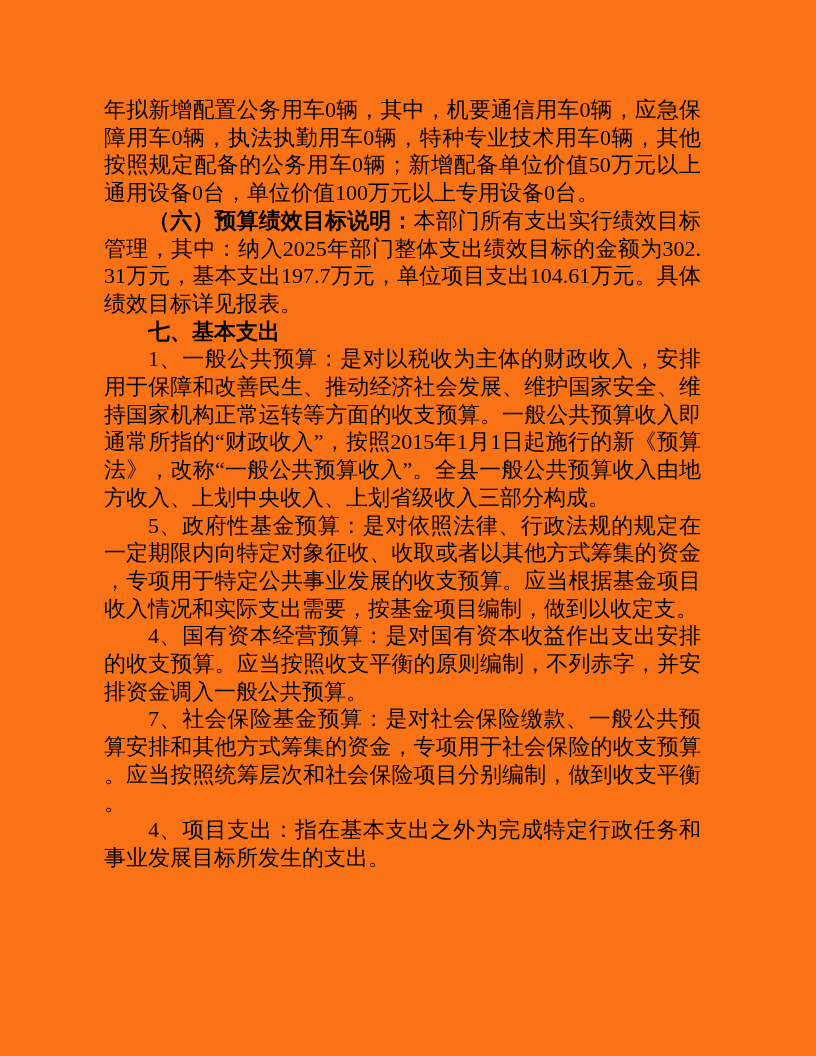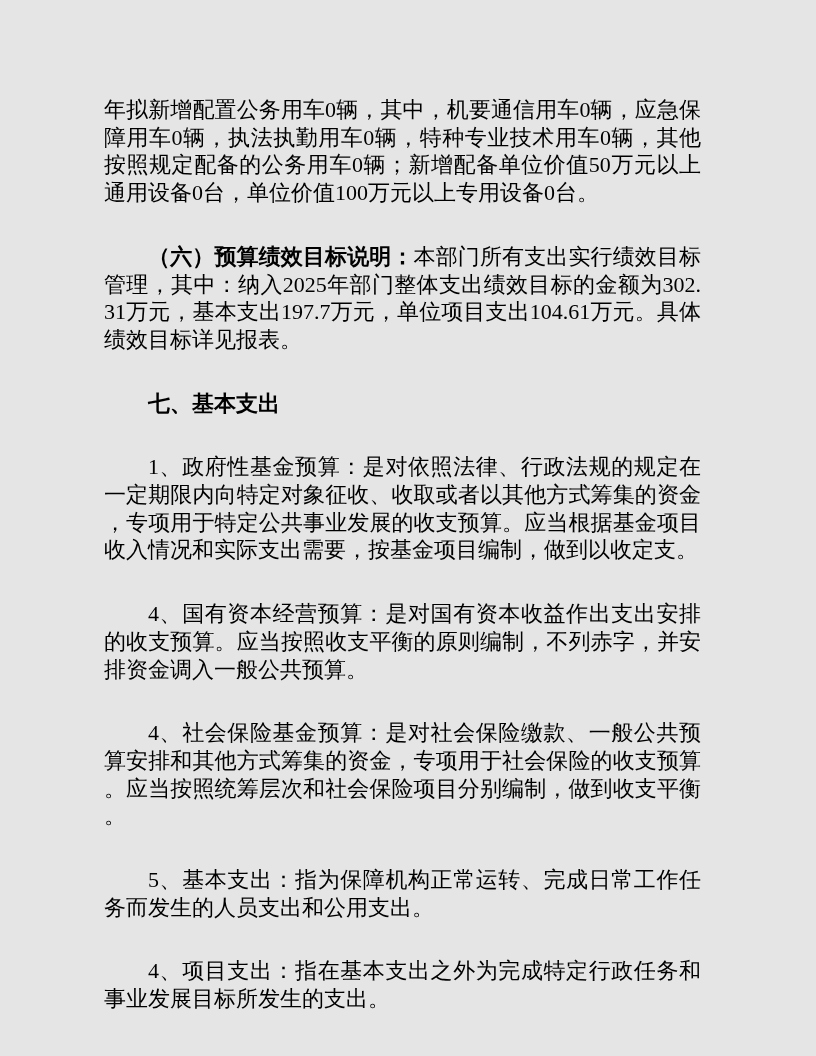--- a/index.html
+++ b/index.html
@@ -5,21 +5,21 @@
 <style>
   html, body {
     margin: 0;
     padding: 0;
     background: #ffffff;
   }
   .page {
     position: relative;
     width: 816px;
     height: 1056px;
-    background: #e5e5e5;
+    background: #f97316;
     overflow: hidden;
   }
   .content {
     position: absolute;
     left: 104px;
     top: 96px;
     width: 597px;
     font-family: "Liberation Serif", "DejaVu Serif", serif;
     font-size: 22px;
     line-height: 27.7px;
@@ -29,43 +29,42 @@
     margin: 0;
     padding: 0;
     text-align: justify;
     text-justify: inter-ideograph;
     word-break: break-all;
     line-break: anywhere;
     overflow-wrap: anywhere;
   }
   .content p.indent {
     text-indent: 2em;
-    margin-top: 36px;
   }
   .content b {
     font-weight: bold;
   }
 </style>
 </head>
 <body>
 
 <div class="page">
   <div class="content">
 
     <p><b></b><span>年拟新增配置公务用车0辆，其中，机要通信用车0辆，应急保障用车0辆，执法执勤用车0辆，特种专业技术用车0辆，其他按照规定配备的公务用车0辆；新增配备单位价值50万元以上通用设备0台，单位价值100万元以上专用设备0台。</span></p>
 
     <p class="indent"><b>（六）预算绩效目标说明：</b><span>本部门所有支出实行绩效目标管理，其中：纳入2025年部门整体支出绩效目标的金额为302.31万元，基本支出197.7万元，单位项目支出104.61万元。具体绩效目标详见报表。</span></p>
 
     <p class="indent"><b>七、基本支出</b><span></span></p>
 
+    <p class="indent"><b></b><span>1、一般公共预算：是对以税收为主体的财政收入，安排用于保障和改善民生、推动经济社会发展、维护国家安全、维持国家机构正常运转等方面的收支预算。一般公共预算收入即通常所指的“财政收入”，按照2015年1月1日起施行的新《预算法》，改称“一般公共预算收入”。全县一般公共预算收入由地方收入、上划中央收入、上划省级收入三部分构成。</span></p>
 
-    <p class="indent"><b></b><span>1、政府性基金预算：是对依照法律、行政法规的规定在一定期限内向特定对象征收、收取或者以其他方式筹集的资金，专项用于特定公共事业发展的收支预算。应当根据基金项目收入情况和实际支出需要，按基金项目编制，做到以收定支。</span></p>
+    <p class="indent"><b></b><span>5、政府性基金预算：是对依照法律、行政法规的规定在一定期限内向特定对象征收、收取或者以其他方式筹集的资金，专项用于特定公共事业发展的收支预算。应当根据基金项目收入情况和实际支出需要，按基金项目编制，做到以收定支。</span></p>
 
     <p class="indent"><b></b><span>4、国有资本经营预算：是对国有资本收益作出支出安排的收支预算。应当按照收支平衡的原则编制，不列赤字，并安排资金调入一般公共预算。</span></p>
 
-    <p class="indent"><b></b><span>4、社会保险基金预算：是对社会保险缴款、一般公共预算安排和其他方式筹集的资金，专项用于社会保险的收支预算。应当按照统筹层次和社会保险项目分别编制，做到收支平衡。</span></p>
+    <p class="indent"><b></b><span>7、社会保险基金预算：是对社会保险缴款、一般公共预算安排和其他方式筹集的资金，专项用于社会保险的收支预算。应当按照统筹层次和社会保险项目分别编制，做到收支平衡。</span></p>
 
-    <p class="indent"><b></b><span>5、基本支出：指为保障机构正常运转、完成日常工作任务而发生的人员支出和公用支出。</span></p>
 
     <p class="indent"><b></b><span>4、项目支出：指在基本支出之外为完成特定行政任务和事业发展目标所发生的支出。</span></p>
 
   </div>
 </div>
 
 </body></html>

